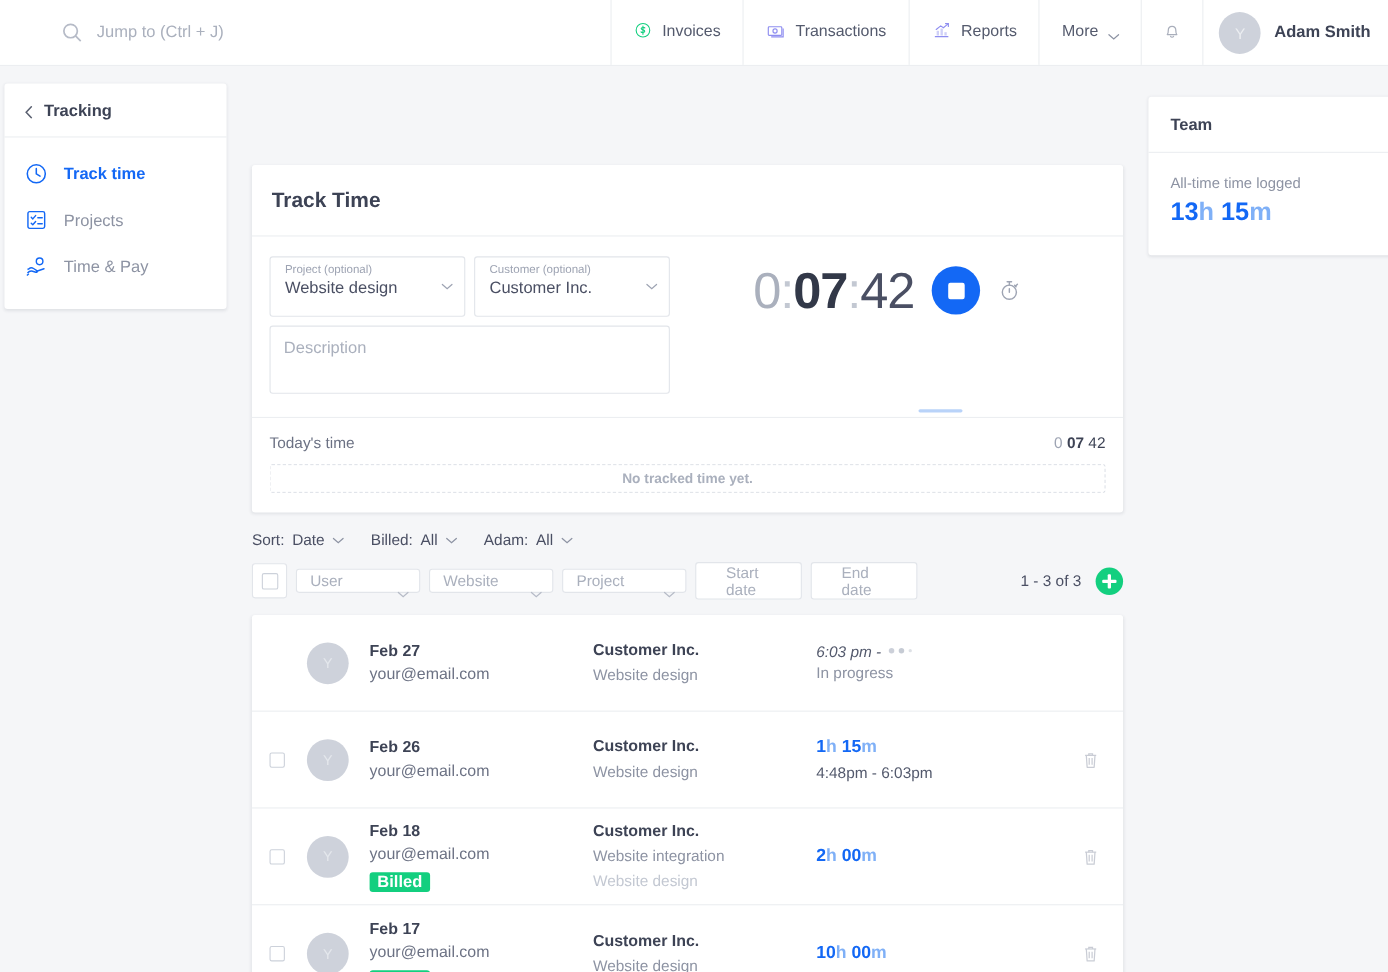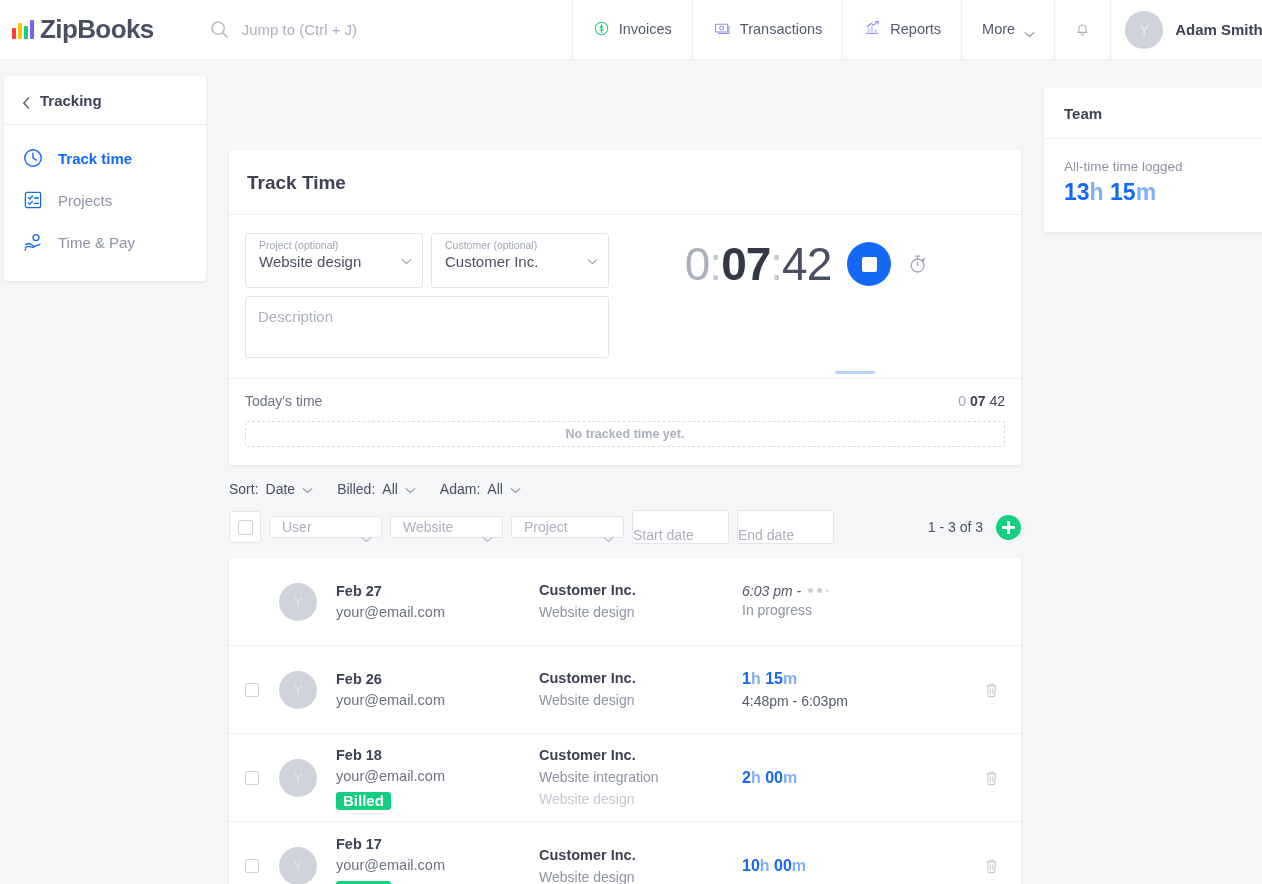--- a/index.html
+++ b/index.html
@@ -169,21 +169,21 @@
   }
   .f-select {
     position: relative; height: 22px; width: 113px;
     border: 1px solid #e2e5ea; border-radius: 3px; background: #fff;
     display: flex; align-items: center; padding: 0 26px 0 12px;
     font-size: 14px; color: #aab0bd; cursor: pointer;
   }
   .f-select .sel-caret { top: 13px; right: 9px; }
   .f-date {
     height: 34px; width: 97px; border: 1px solid #e2e5ea; border-radius: 3px;
-    background: #fff; display: flex; align-items: flex-end; padding: 0 0;
+    background: #fff; display: flex; align-items: flex-start; padding: 0 27px;
     font-size: 14px; color: #aab0bd; cursor: pointer;
   }
   .pager {
     margin-left: auto; display: flex; align-items: center; gap: 13px;
   }
   .pager-text { font-size: 14px; color: #4a4f63; }
   .add-btn {
     width: 25px; height: 25px; border-radius: 50%; background: #13cf7f;
     border: none; cursor: pointer; position: relative;
   }
@@ -251,29 +251,20 @@
   .rp-label { font-size: 13.5px; color: #8d93a3; line-height: 20px; }
   .rp-value { font-size: 23px; font-weight: bold; margin-top: 2px; }
   .rp-value .num { color: #1368f5; }
   .rp-value .unit { color: #7fb0f7; font-weight: bold; }
 </style>
 </head>
 <body>
 
 <div class="topbar">
 
-  <div class="logo-wrap">
-    <span class="logo-bars">
-      <i style="height:11px;background:#ff3b3b"></i>
-      <i style="height:16px;background:#ffc400"></i>
-      <i style="height:13px;background:#13cf7f"></i>
-      <i style="height:19px;background:#7b5cff"></i>
-    </span>
-    <span class="logo-text">ZipBooks</span>
-  </div>
 
   <div class="search-area">
     <span class="search-icon">
       <svg viewBox="0 0 24 24" width="21" height="21" fill="none" stroke="#b6bbc7" stroke-width="1.8">
         <circle cx="10.5" cy="10.5" r="7"></circle>
           <path d="M15.6 15.6 L21 21"></path>
       </svg>
     </span>
     <input class="search-input" placeholder="Jump to (Ctrl + J)" style="">
   </div>

